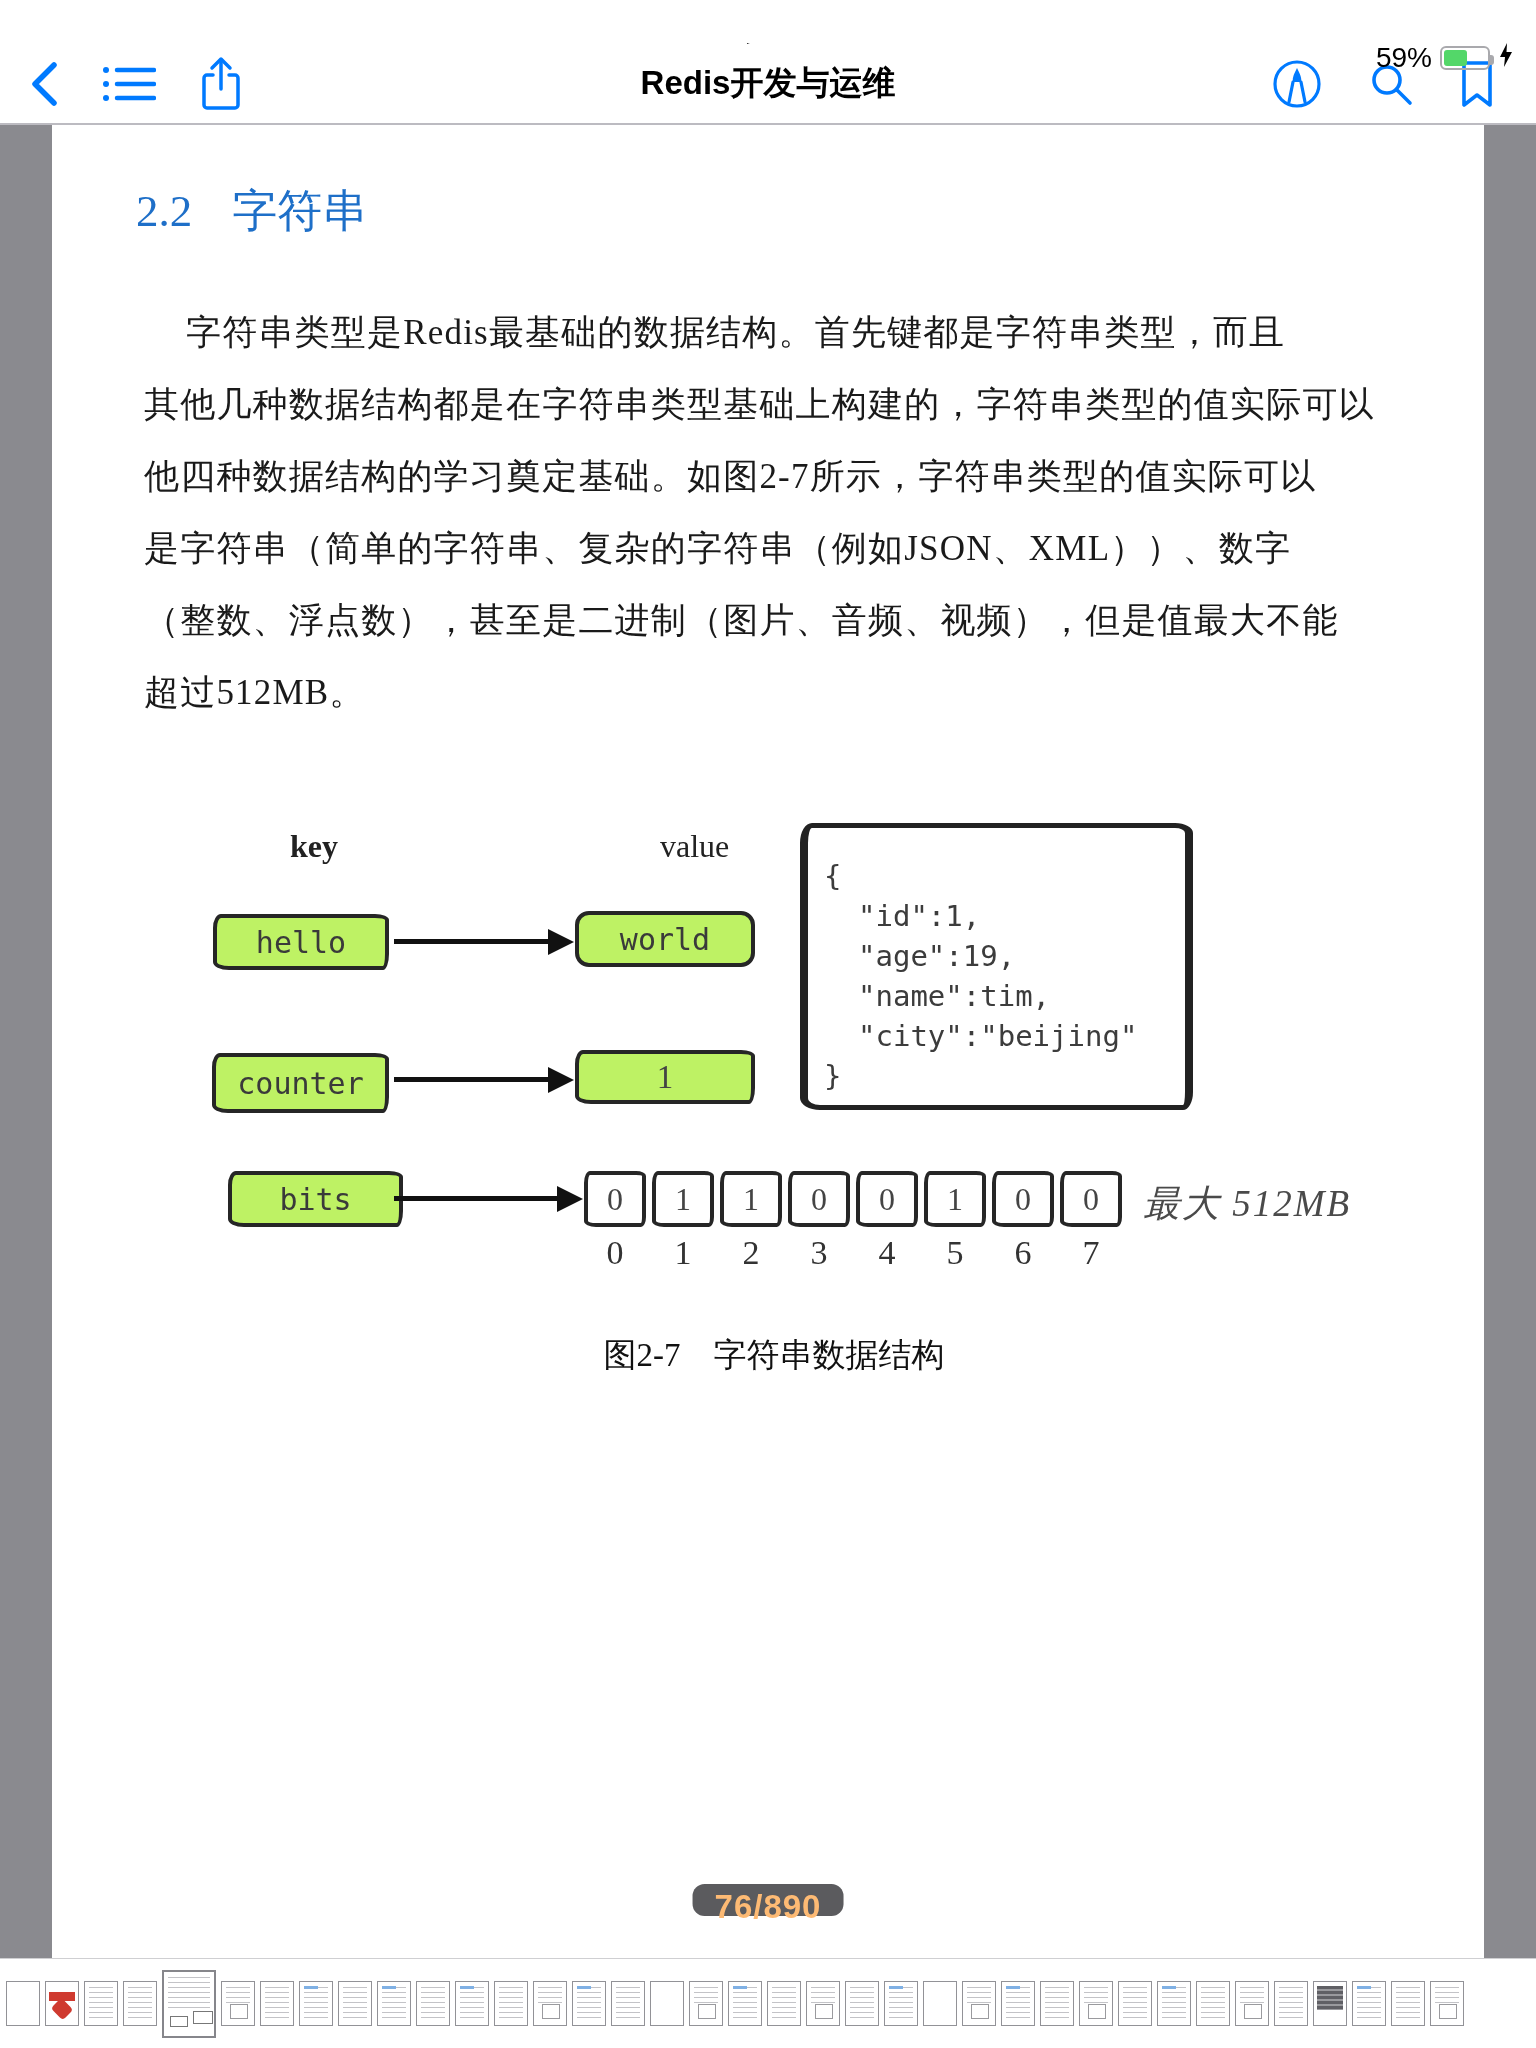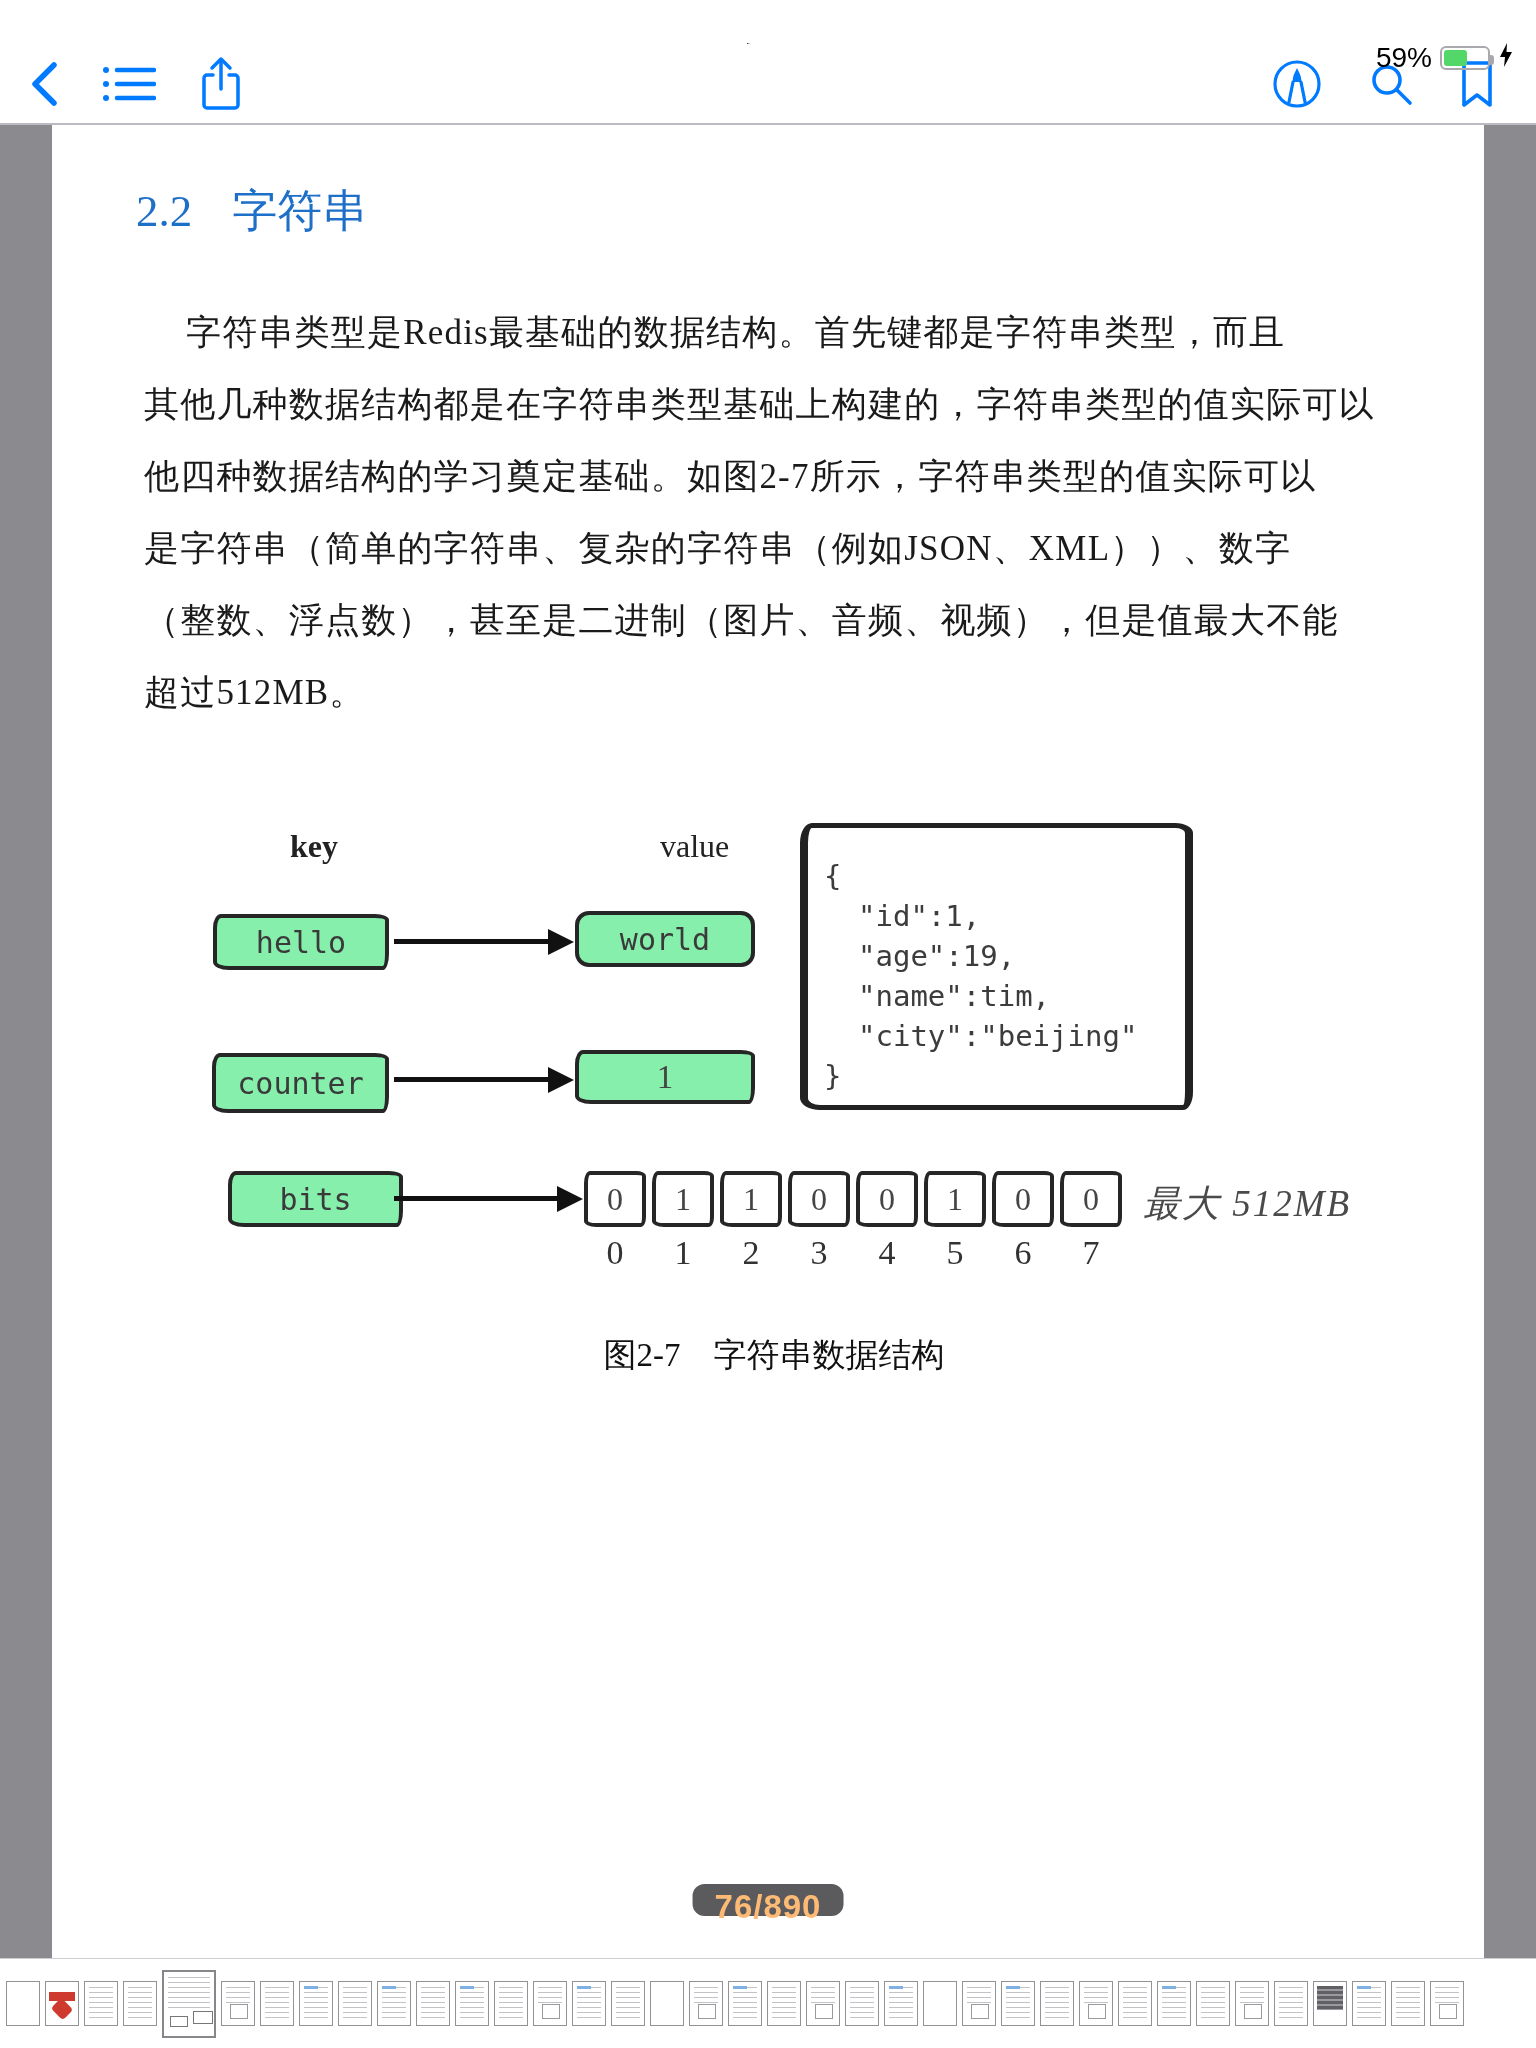--- a/index.html
+++ b/index.html
@@ -32,21 +32,21 @@
 
   .section-heading{position:absolute;left:84px;top:56px;font-size:45px;color:var(--heading-blue,#1e6fc8);}
   .section-heading .num{margin-right:40px;}
 
   .body-paragraph{position:absolute;left:92px;top:172px;width:1258px;font-size:35px;letter-spacing:1.2px;}
   .para-line{height:72px;line-height:72px;white-space:nowrap;}
   .para-line.first{text-indent:42px;}
 
   
   .fig-label{position:absolute;font-size:32px;color:#222;}
-  .sketch{position:absolute;box-sizing:border-box;border:4px solid #262626;background:#86efac;
+  .sketch{position:absolute;box-sizing:border-box;border:4px solid #262626;background:#bef264;
           border-radius:8px 14px 6px 16px / 14px 6px 16px 8px;
           display:flex;align-items:center;justify-content:center;
           font-family:"DejaVu Sans Mono","Liberation Mono",monospace;font-size:30px;color:#3a3a3a;}
   .sketch.serif{font-family:"Liberation Serif",serif;font-size:33px;color:#444;}
   .arrow{position:absolute;height:5px;background:#111;}
   .arrow::after{content:"";position:absolute;right:-25px;top:50%;transform:translateY(-50%);
                 border-left:26px solid #111;border-top:13px solid transparent;border-bottom:13px solid transparent;}
   .json-box{position:absolute;box-sizing:border-box;background:#fff;
             border:5px solid #222;border-left-width:8px;border-right-width:8px;
             border-radius:12px 18px 10px 20px / 20px 10px 18px 12px;
@@ -114,20 +114,21 @@
       </span>
       <span>
         <svg width="16" height="26" viewBox="0 0 16 26">
             <path d="M9 1 L2 15 L7 15 L6 25 L14 10 L8.5 10 Z" fill="#000"></path>
           </svg>
       </span>
     </div>
   </div>
 
   <div class="nav-bar">
+    <div class="nav-title">Redis开发与运维</div>
     <div class="nav-left">
       <button class="icon-btn">
         <span>
           <svg width="28" height="46" viewBox="0 0 28 46">
               <polyline points="24,4 5,23 24,42" fill="none" stroke="#007aff" stroke-width="5.5" stroke-linecap="round" stroke-linejoin="round"></polyline>
             </svg>
         </span>
       </button>
       <button class="icon-btn">
         <span>

